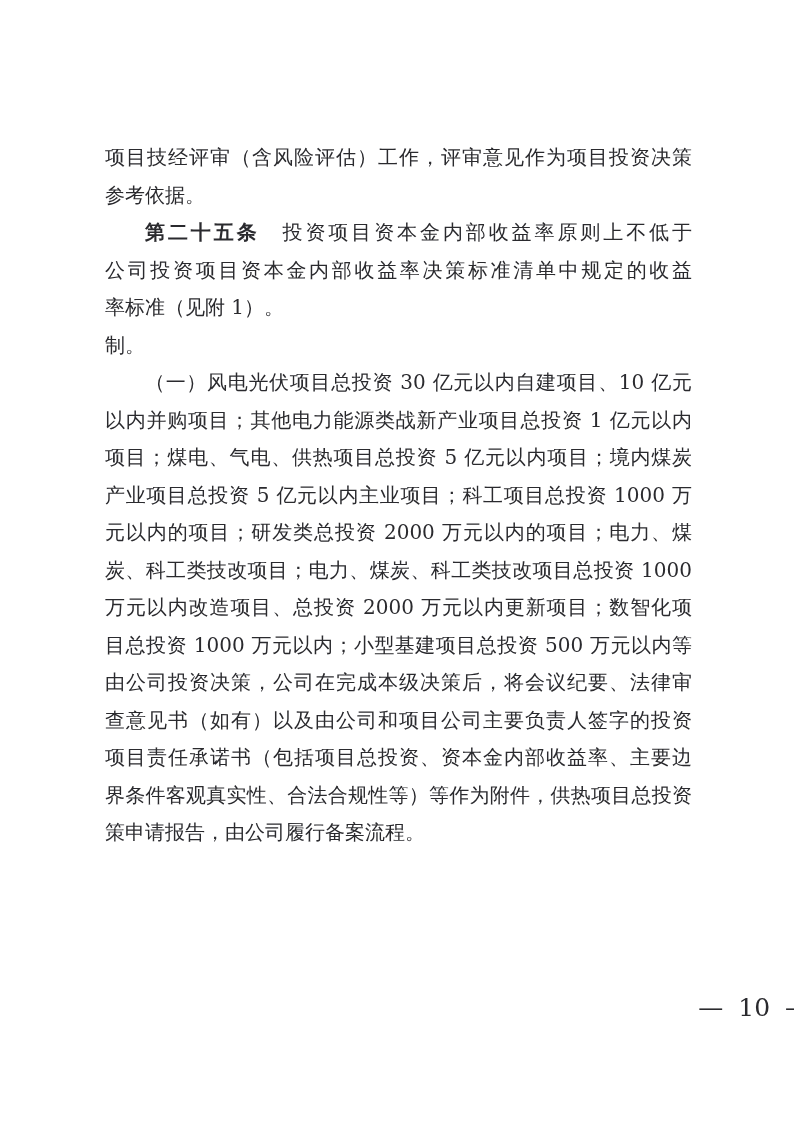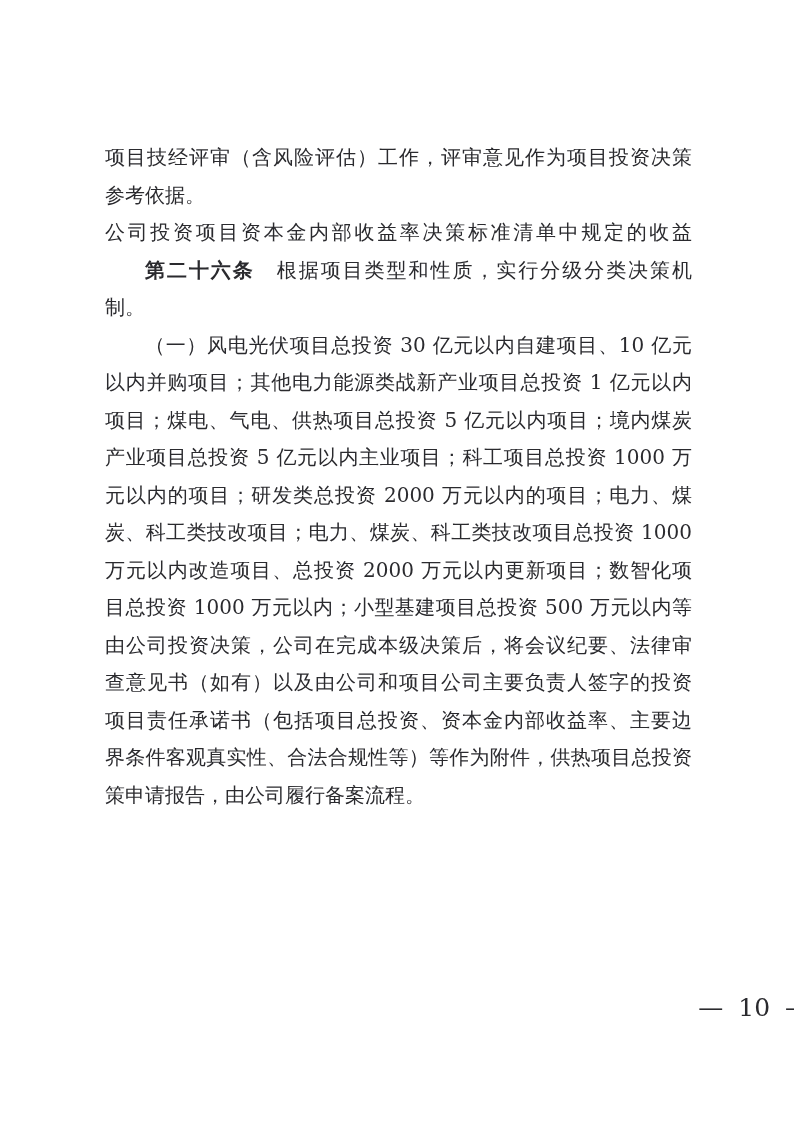--- a/index.html
+++ b/index.html
@@ -50,22 +50,23 @@
     word-spacing: 7px;
   }
 </style>
 </head>
 <body>
 
 <div class="page" style="background: rgb(255, 255, 255); color: rgb(42, 42, 46);">
   <div class="content">
       <div class="line"><span>项目技经评审（含风险评估）工作，评审意见作为项目投资决策</span></div>
       <div class="line noj"><span>参考依据。</span></div>
+      <div class="line indent"><span class="b">第二十五条</span><span>　投资项目资本金内部收益率原则上不低于</span></div>
       <div class="line"><span>公司投资项目资本金内部收益率决策标准清单中规定的收益</span></div>
-      <div class="line indent"><span class="b">第二十六条</span><span>　根据项目类型和性质，实行分级分类决策机</span></div>
+      <div class="line noj"><span>率标准（见附 1）。</span></div>
       <div class="line noj"><span>制。</span></div>
       <div class="line indent"><span>（一）风电光伏项目总投资 30 亿元以内自建项目、10 亿元</span></div>
       <div class="line"><span>以内并购项目；其他电力能源类战新产业项目总投资 1 亿元以内</span></div>
       <div class="line"><span>项目；煤电、气电、供热项目总投资 5 亿元以内项目；境内煤炭</span></div>
       <div class="line"><span>产业项目总投资 5 亿元以内主业项目；科工项目总投资 1000 万</span></div>
       <div class="line"><span>元以内的项目；研发类总投资 2000 万元以内的项目；电力、煤</span></div>
       <div class="line"><span>炭、科工类技改项目；电力、煤炭、科工类技改项目总投资 1000</span></div>
       <div class="line"><span>万元以内改造项目、总投资 2000 万元以内更新项目；数智化项</span></div>
       <div class="line"><span>目总投资 1000 万元以内；小型基建项目总投资 500 万元以内等</span></div>
       <div class="line"><span>由公司投资决策，公司在完成本级决策后，将会议纪要、法律审</span></div>

